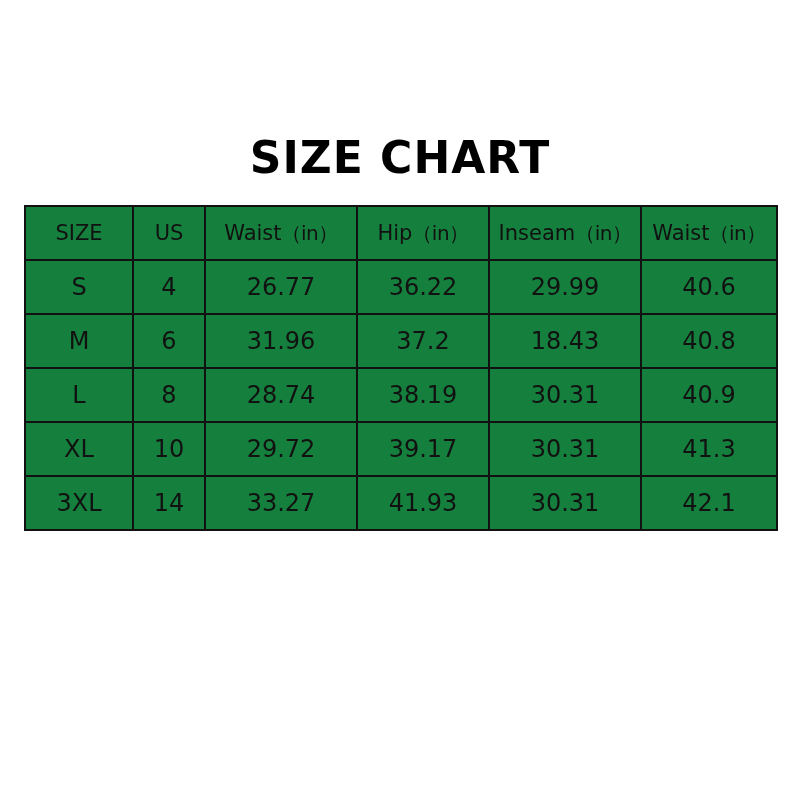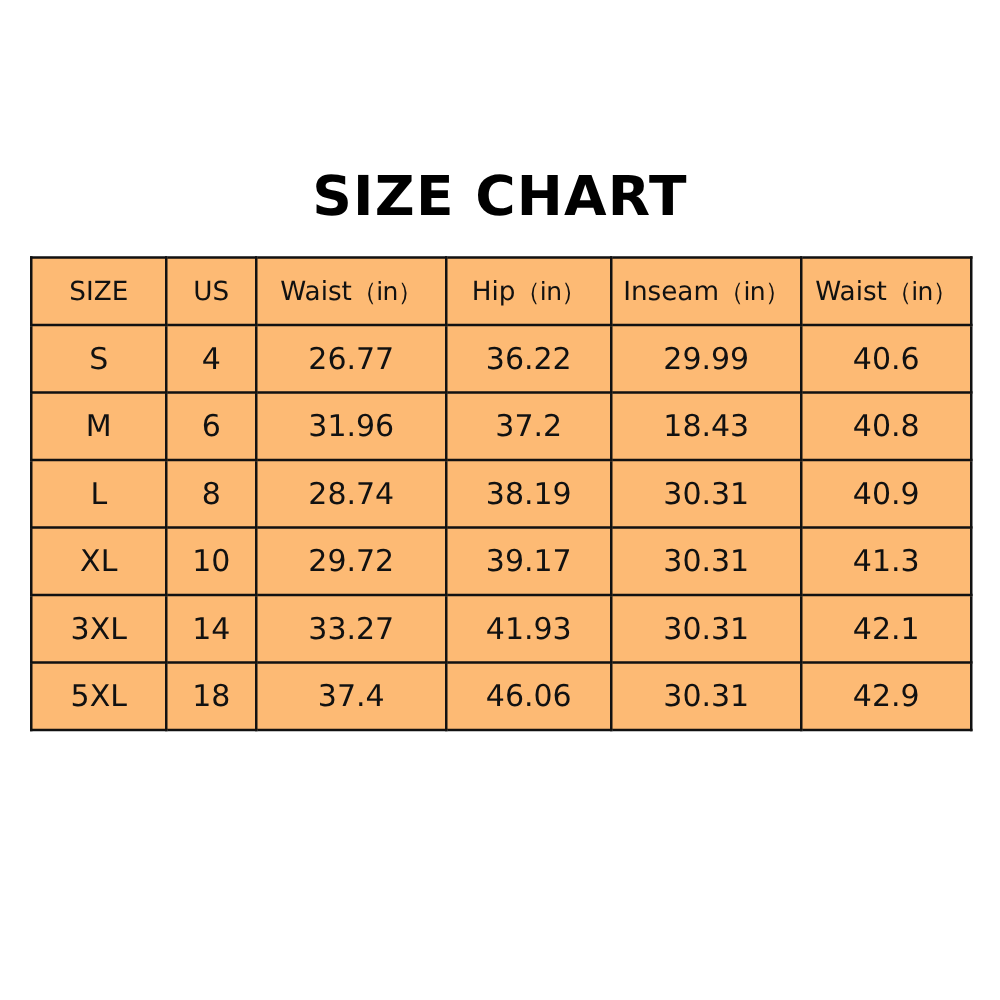--- a/index.html
+++ b/index.html
@@ -43,21 +43,21 @@
     width: 752px;
     table-layout: fixed;
   }
   table.size-table th,
   table.size-table td {
     border: 2px solid #111111;
     text-align: center;
     vertical-align: middle;
     font-weight: normal;
     color: #111111;
-    background: #fdba74;
+    background: #15803d;
   }
   table.size-table th {
     height: 50px;
     font-size: 21px;
     font-family: "DejaVu Sans", sans-serif;
   }
   table.size-table td {
     height: 50px;
     font-size: 24px;
     font-family: "DejaVu Sans", sans-serif;
@@ -134,25 +134,17 @@
           <td>41.3</td>
         </tr>
         <tr>
           <td>3XL</td>
           <td>14</td>
           <td>33.27</td>
           <td>41.93</td>
           <td>30.31</td>
           <td>42.1</td>
         </tr>
-        <tr>
-          <td>5XL</td>
-          <td>18</td>
-          <td>37.4</td>
-          <td>46.06</td>
-          <td>30.31</td>
-          <td>42.9</td>
-        </tr>
       </tbody>
     </table>
   </div>
 
 </div>
 
 </body></html>

